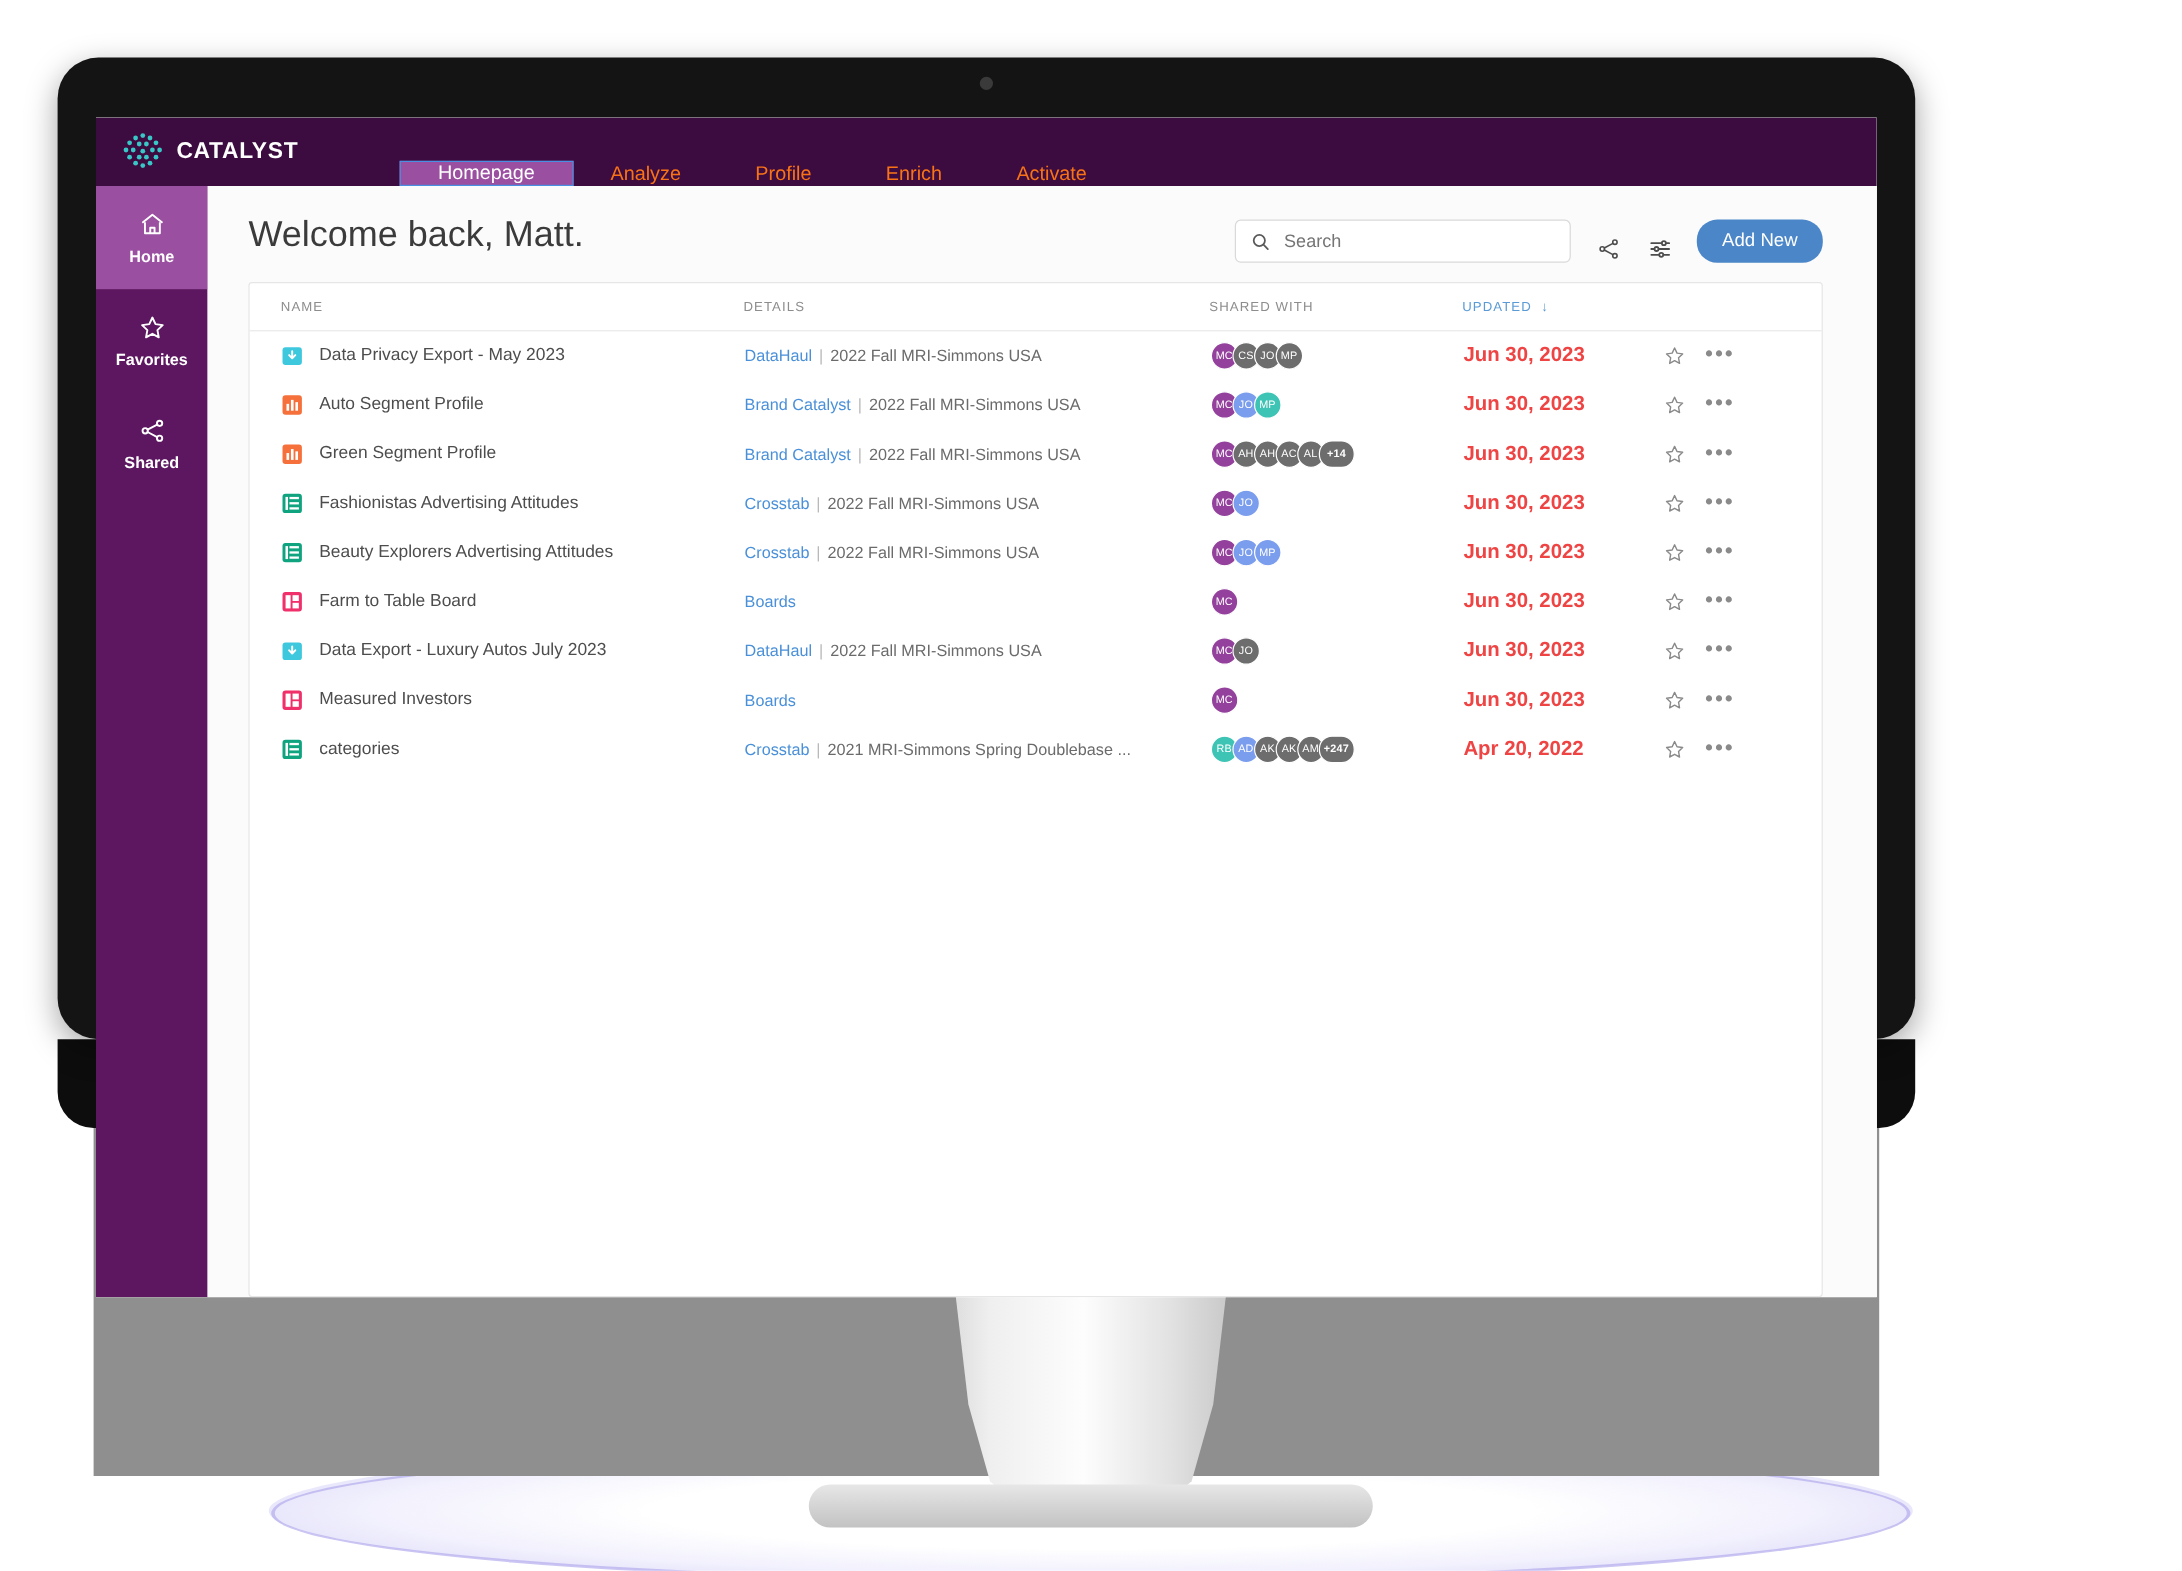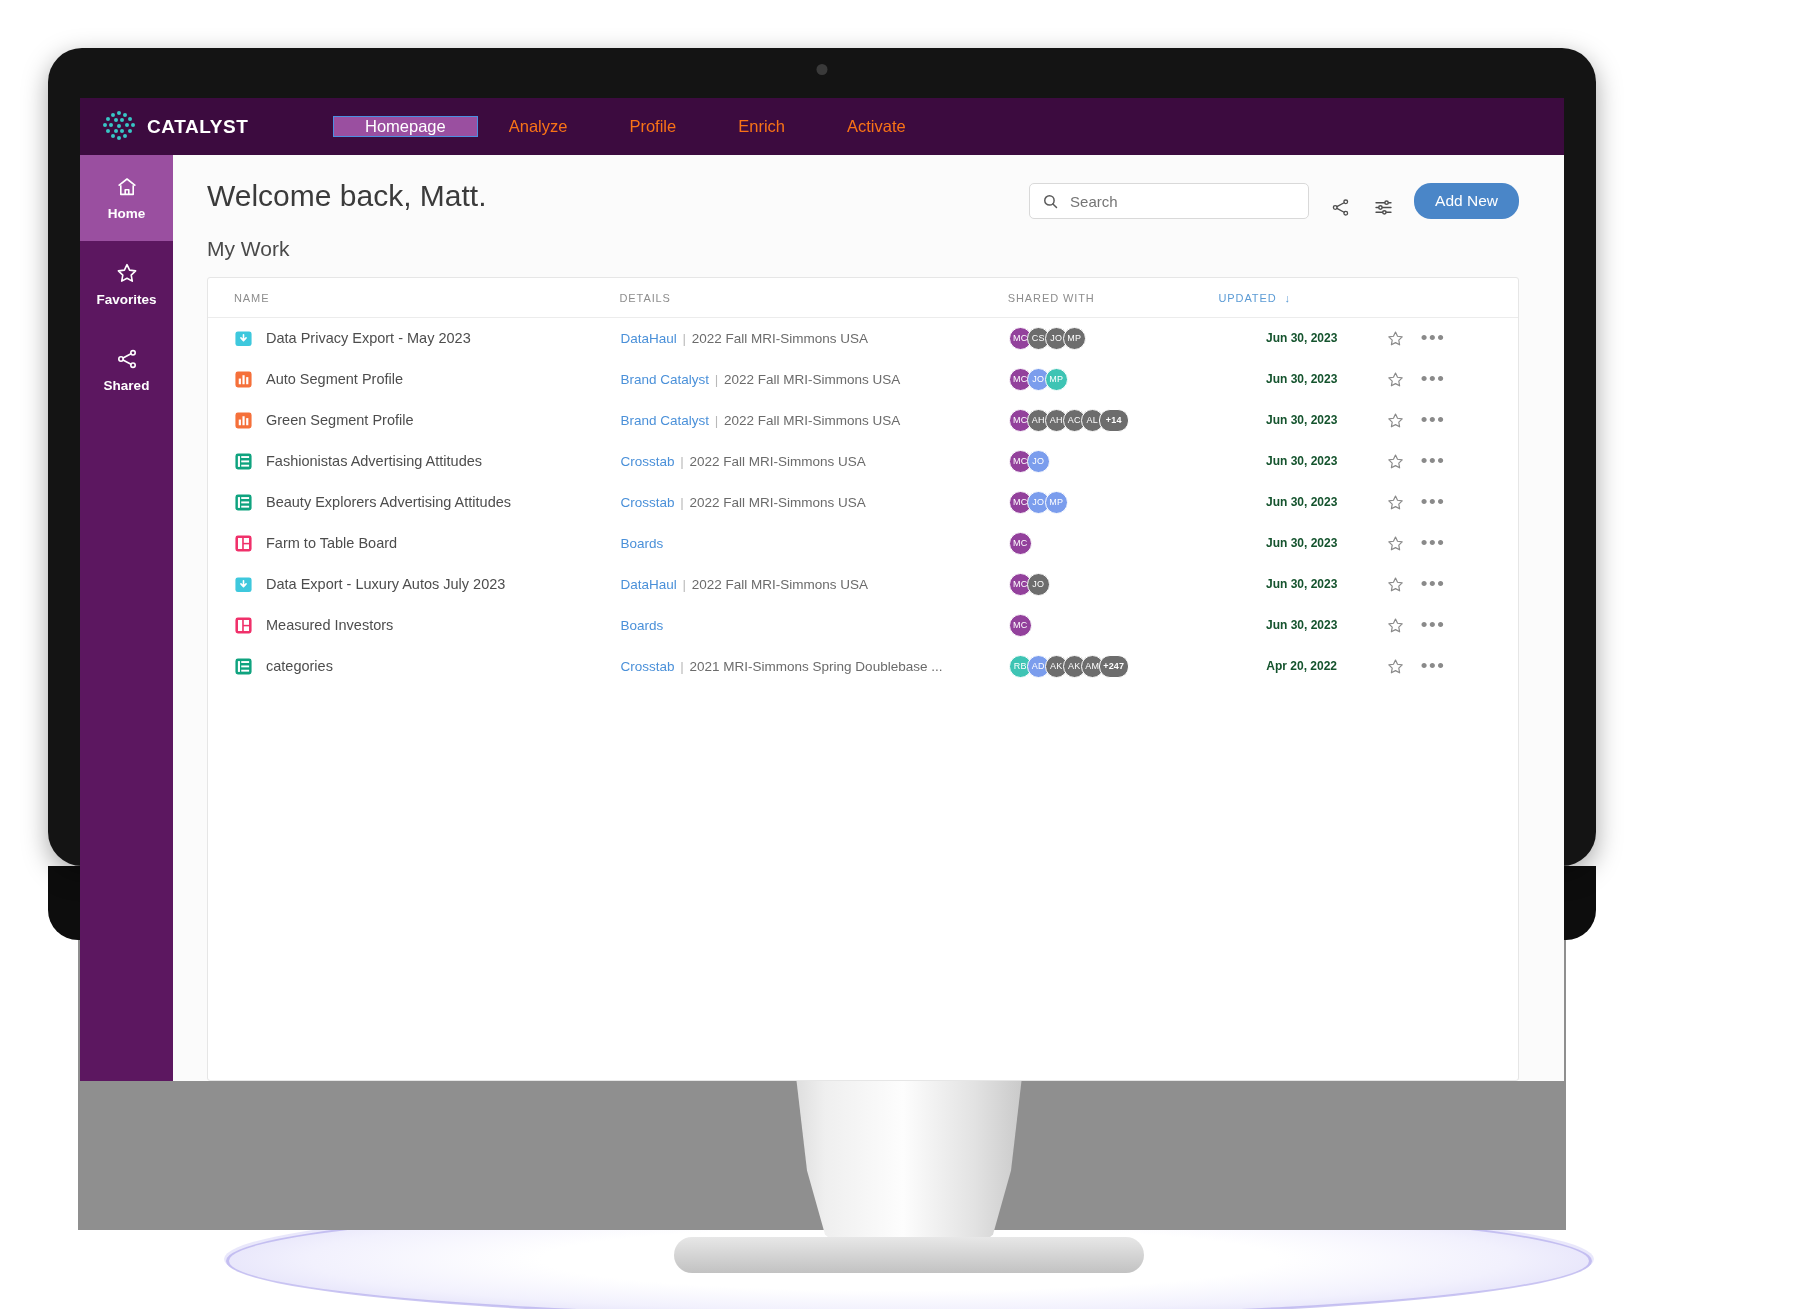--- a/index.html
+++ b/index.html
@@ -52,21 +52,21 @@
   }
 
   
   .app{position:absolute;inset:0;display:flex;flex-direction:column;background:#fff;}
   .topbar{height:57px;background:#3c0b3f;display:flex;align-items:stretch;flex:0 0 auto;}
   .brand{width:253px;display:flex;align-items:center;gap:11px;padding-left:22px;box-sizing:border-box;}
   .dots{width:34px;height:34px;position:relative;}
   .dots i{position:absolute;width:4.2px;height:4.2px;border-radius:50%;background:#38c6c6;display:block;}
   .brandname{color:#fff;font-weight:bold;font-size:19px;letter-spacing:.6px;}
 
-  .navitems{display:flex;align-items:center;}
+  .navitems{display:flex;align-items:flex-end;}
   .navitem{
     display:flex;align-items:center;justify-content:center;
     padding:0 31px;color:#f97316;font-size:16.5px;cursor:pointer;
   }
   .navitem.active{background:#9a4fa0;color:#fff;border:1.5px solid #4a90e2;box-sizing:border-box;}
 
   .topright{margin-left:auto;display:flex;align-items:center;gap:18px;padding-right:20px;}
   .launchbtn{
     border:1.4px solid #e4d5e6;border-radius:18px;color:#fff;
     padding:7px 18px;font-size:15px;background:transparent;cursor:pointer;white-space:nowrap;
@@ -121,21 +121,21 @@
 
   tbody tr{height:41px;}
   tbody td{font-size:14.5px;color:#4d4d4d;vertical-align:middle;}
   td.c-name{padding-left:26px;}
   .namecell{display:flex;align-items:center;gap:13px;}
   .ficon{width:19px;height:19px;border-radius:3px;flex:0 0 auto;position:relative;}
   .ficon svg{position:absolute;inset:0;}
   .detcell{font-size:13.5px;color:#6b6b6b;white-space:nowrap;overflow:hidden;text-overflow:ellipsis;}
   .detlink{color:#4a90d9;cursor:pointer;}
   .sep{color:#b9b9b9;padding:0 2px;}
-  .updcell{font-size:12px;color:#14532d;font-weight:bold;text-align:center;}
+  .updcell{font-size:17px;color:#ef4444;font-weight:bold;}
   .acts{display:flex;align-items:center;gap:16px;}
   .star,.dotsbtn{color:#8a8a8a;cursor:pointer;display:flex;align-items:center;}
   .dotsbtn{font-size:19px;letter-spacing:1.6px;line-height:10px;}
 
   .avgroup{display:flex;align-items:center;}
   .av{
     width:23px;height:23px;border-radius:50%;color:#fff;font-size:9px;
     display:flex;align-items:center;justify-content:center;margin-left:-5px;
     border:1px solid #fff;box-sizing:border-box;letter-spacing:.2px;
   }
@@ -267,21 +267,20 @@
                     <path d="M3.5 6.5h17M3.5 12h17M3.5 17.5h17"></path>
                     <circle cx="15.5" cy="6.5" r="1.9" fill="#fff"></circle>
                     <circle cx="8.5" cy="12" r="1.9" fill="#fff"></circle>
                     <circle cx="13" cy="17.5" r="1.9" fill="#fff"></circle>
                   </svg>
                 </span>
 
                 <button class="addnew">Add New</button>
               </div>
             </div>
-            <h2 class="mywork">My Work</h2>
           </div>
 
           <div class="card">
             <table>
               <thead>
                 <tr>
                   <th class="c-name">NAME</th>
                   <th class="c-det">DETAILS</th>
                   <th class="c-shared">SHARED WITH</th>
                   <th class="c-upd sorted">

